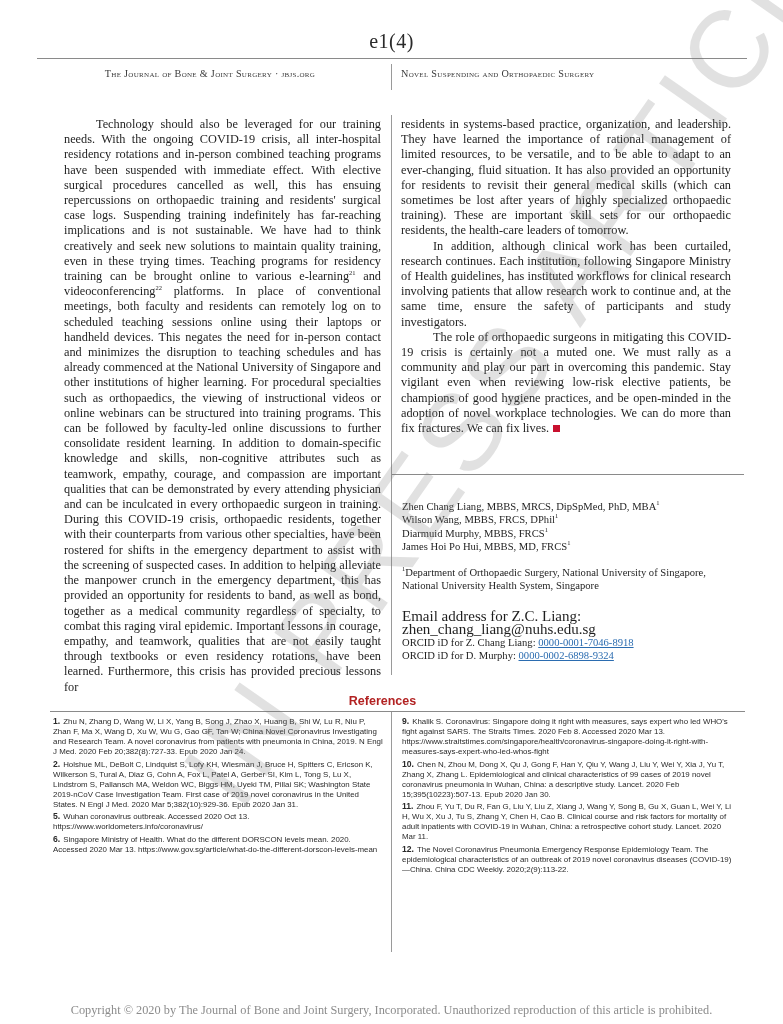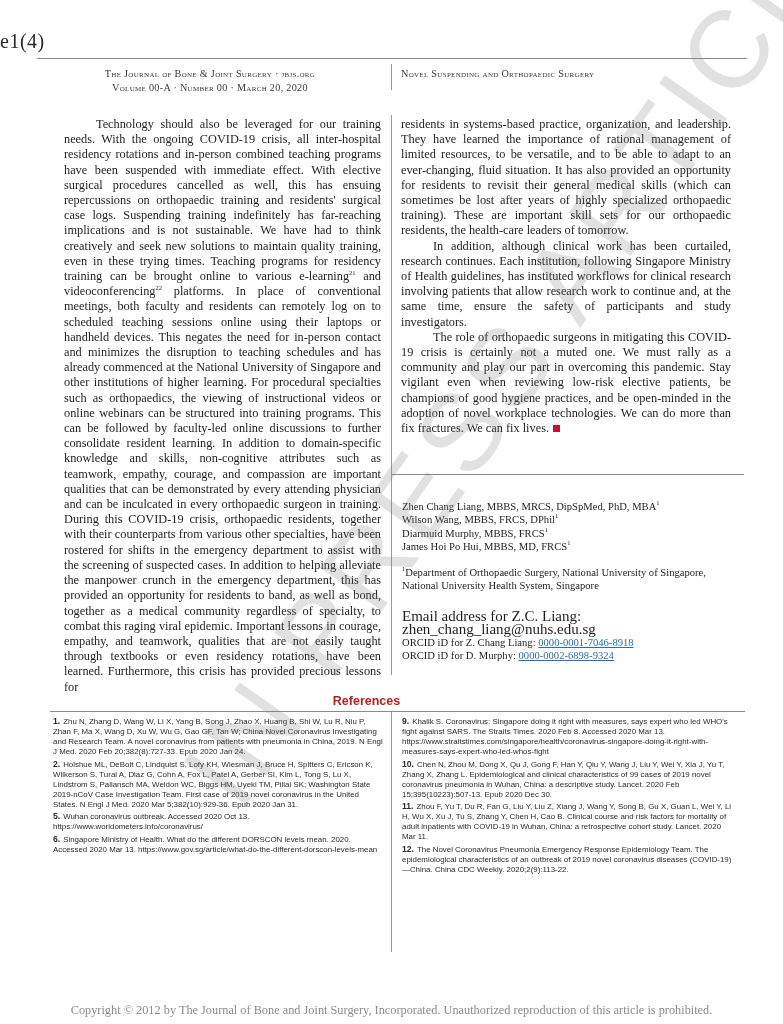--- a/index.html
+++ b/index.html
@@ -1,18 +1,18 @@
 <!DOCTYPE html>
 <html><head>
 <meta charset="utf-8">
 <style>
   html, body { margin: 0; padding: 0; background: #ffffff; }
   body { width: 783px; height: 1024px; position: relative; overflow: hidden; font-family: "Liberation Serif", serif; color: #1e1e1e; }
 
-  .page-number { position: absolute; top: 30px; left: 0; width: 783px; font-size: 20px; color: #2a2a2a; letter-spacing: 0.5px; }
+  .page-number { position: absolute; top: 30px; left: 0; width: 783px; text-align: center; font-size: 20px; color: #2a2a2a; letter-spacing: 0.5px; }
   .header-rule { position: absolute; top: 58px; left: 37px; width: 710px; height: 1px; background: #8a8a8a; }
   .running-head-left { position: absolute; top: 67px; left: 40px; width: 340px; text-align: center; font-size: 10.2px; line-height: 14px; font-variant: small-caps; color: #3a3a3a; letter-spacing: 0.3px; }
   .running-head-divider { position: absolute; top: 64px; left: 391px; width: 1px; height: 26px; background: #9a9a9a; }
   .running-head-right { position: absolute; top: 67px; left: 401px; font-size: 10.2px; line-height: 14px; font-variant: small-caps; color: #3a3a3a; letter-spacing: 0.3px; }
 
   .col { position: absolute; font-size: 12.3px; line-height: 15.2px; text-align: justify; }
   .col-left { top: 117px; left: 64px; width: 317px; }
   .col-right { top: 117px; left: 401px; width: 330px; }
   .col p { margin: 0; }
   .indent { text-indent: 32px; }
@@ -22,42 +22,41 @@
   .col-divider { position: absolute; top: 115px; left: 391px; width: 1px; height: 560px; background: #9a9a9a; }
   .right-rule { position: absolute; top: 474px; left: 392px; width: 352px; height: 1px; background: #8a8a8a; }
 
   .authors { position: absolute; top: 500px; left: 402px; width: 340px; font-size: 10.6px; line-height: 13.3px; }
   .authors div { white-space: nowrap; }
   .affil { position: absolute; top: 566px; left: 402px; width: 340px; font-size: 10.6px; line-height: 13.3px; }
   .email { position: absolute; top: 610px; left: 402px; width: 340px; font-size: 15px; line-height: 13.3px; }
   .orcid { position: absolute; top: 636px; left: 402px; width: 340px; font-size: 10.6px; line-height: 13.3px; }
   .orcid a { color: #2b6cb0; text-decoration: underline; }
 
-  .refs-title { position: absolute; top: 694px; left: 0; width: 733px; text-align: center; font-family: "Liberation Sans", sans-serif; font-weight: bold; font-size: 12.5px; color: #b22222; }
+  .refs-title { position: absolute; top: 694px; left: 16px; width: 733px; text-align: center; font-family: "Liberation Sans", sans-serif; font-weight: bold; font-size: 12.5px; color: #b22222; }
   .refs-rule { position: absolute; top: 711px; left: 50px; width: 695px; height: 1px; background: #8a8a8a; }
   .refs-divider { position: absolute; top: 712px; left: 391px; width: 1px; height: 240px; background: #9a9a9a; }
   .refs-col { position: absolute; font-family: "Liberation Sans", sans-serif; font-size: 7.9px; line-height: 10px; color: #2a2a2a; }
   .refs-left { top: 716px; left: 53px; width: 330px; }
   .refs-right { top: 716px; left: 402px; width: 330px; }
   .ref { margin: 0 0 1.5px 0; }
   .ref-num { font-weight: bold; font-size: 8.6px; margin-right: 3px; }
 
   .copyright { position: absolute; top: 1003px; left: 0; width: 783px; text-align: center; font-size: 12.3px; color: #8c8c8c; }
 
   .watermark { position: absolute; left: 60px; top: 450px; width: 700px; text-align: center; font-family: "Liberation Sans", sans-serif; font-size: 110px; font-weight: 300; letter-spacing: 6px; color: rgba(120,120,120,0.22); transform: rotate(-55deg); transform-origin: 50% 50%; white-space: nowrap; pointer-events: none; line-height: 1; }
 </style>
 </head>
 <body>
 
 <div class="page-number">e1(4)</div>
 <div class="header-rule"></div>
 
 <div class="running-head-left">
   <div>The Journal of Bone &amp; Joint Surgery · jbjs.org</div>
-  <div>Volume 00-A · Number 00 · March 20, 2020</div>
 </div>
 <div class="running-head-divider"></div>
 <div class="running-head-right">Novel Suspending and Orthopaedic Surgery</div>
 
 <div class="col col-left">
   <p class="indent"><span>Technology should also be leveraged for our training needs. With the ongoing COVID-19 crisis, all inter-hospital residency rotations and in-person combined teaching programs have been suspended with immediate effect. With elective surgical procedures cancelled as well, this has ensuing repercussions on orthopaedic training and residents' surgical case logs. Suspending training indefinitely has far-reaching implications and is not sustainable. We have had to think creatively and seek new solutions to maintain quality training, even in these trying times. Teaching programs for residency training can be brought online to various e-learning</span><sup>21</sup><span> and videoconferencing</span><sup>22</sup><span> platforms. In place of conventional meetings, both faculty and residents can remotely log on to scheduled teaching sessions online using their laptops or handheld devices. This negates the need for in-person contact and minimizes the disruption to teaching schedules and has already commenced at the National University of Singapore and other institutions of higher learning. For procedural specialties such as orthopaedics, the viewing of instructional videos or online webinars can be structured into training programs. This can be followed by faculty-led online discussions to further consolidate resident learning. In addition to domain-specific knowledge and skills, non-cognitive attributes such as teamwork, empathy, courage, and compassion are important qualities that can be demonstrated by every attending physician and can be inculcated in every orthopaedic surgeon in training. During this COVID-19 crisis, orthopaedic residents, together with their counterparts from various other specialties, have been rostered for shifts in the emergency department to assist with the screening of suspected cases. In addition to helping alleviate the manpower crunch in the emergency department, this has provided an opportunity for residents to band, as well as bond, together as a medical community regardless of specialty, to combat this raging viral epidemic. Important lessons in courage, empathy, and teamwork, qualities that are not easily taught through textbooks or even residency rotations, have been learned. Furthermore, this crisis has provided precious lessons for</span></p>
 </div>
 
 <div class="col-divider"></div>
 
@@ -91,20 +90,20 @@
 
 <div class="refs-col refs-left">
   <p class="ref"><span class="ref-num">1.</span><span>Zhu N, Zhang D, Wang W, Li X, Yang B, Song J, Zhao X, Huang B, Shi W, Lu R, Niu P, Zhan F, Ma X, Wang D, Xu W, Wu G, Gao GF, Tan W; China Novel Coronavirus Investigating and Research Team. A novel coronavirus from patients with pneumonia in China, 2019. N Engl J Med. 2020 Feb 20;382(8):727-33. Epub 2020 Jan 24.</span></p>
   <p class="ref"><span class="ref-num">2.</span><span>Holshue ML, DeBolt C, Lindquist S, Lofy KH, Wiesman J, Bruce H, Spitters C, Ericson K, Wilkerson S, Tural A, Diaz G, Cohn A, Fox L, Patel A, Gerber SI, Kim L, Tong S, Lu X, Lindstrom S, Pallansch MA, Weldon WC, Biggs HM, Uyeki TM, Pillai SK; Washington State 2019-nCoV Case Investigation Team. First case of 2019 novel coronavirus in the United States. N Engl J Med. 2020 Mar 5;382(10):929-36. Epub 2020 Jan 31.</span></p>
   <p class="ref"><span class="ref-num">5.</span><span>Wuhan coronavirus outbreak. Accessed 2020 Oct 13. https://www.worldometers.info/coronavirus/</span></p>
   <p class="ref"><span class="ref-num">6.</span><span>Singapore Ministry of Health. What do the different DORSCON levels mean. 2020. Accessed 2020 Mar 13. https://www.gov.sg/article/what-do-the-different-dorscon-levels-mean</span></p>
 </div>
 
 <div class="refs-col refs-right">
   <p class="ref"><span class="ref-num">9.</span><span>Khalik S. Coronavirus: Singapore doing it right with measures, says expert who led WHO's fight against SARS. The Straits Times. 2020 Feb 8. Accessed 2020 Mar 13. https://www.straitstimes.com/singapore/health/coronavirus-singapore-doing-it-right-with-measures-says-expert-who-led-whos-fight</span></p>
-  <p class="ref"><span class="ref-num">10.</span><span>Chen N, Zhou M, Dong X, Qu J, Gong F, Han Y, Qiu Y, Wang J, Liu Y, Wei Y, Xia J, Yu T, Zhang X, Zhang L. Epidemiological and clinical characteristics of 99 cases of 2019 novel coronavirus pneumonia in Wuhan, China: a descriptive study. Lancet. 2020 Feb 15;395(10223):507-13. Epub 2020 Dec 30.</span></p>
+  <p class="ref"><span class="ref-num">10.</span><span>Chen N, Zhou M, Dong X, Qu J, Gong F, Han Y, Qiu Y, Wang J, Liu Y, Wei Y, Xia J, Yu T, Zhang X, Zhang L. Epidemiological and clinical characteristics of 99 cases of 2019 novel coronavirus pneumonia in Wuhan, China: a descriptive study. Lancet. 2020 Feb 15;395(10223):507-13. Epub 2020 Jan 30.</span></p>
   <p class="ref"><span class="ref-num">11.</span><span>Zhou F, Yu T, Du R, Fan G, Liu Y, Liu Z, Xiang J, Wang Y, Song B, Gu X, Guan L, Wei Y, Li H, Wu X, Xu J, Tu S, Zhang Y, Chen H, Cao B. Clinical course and risk factors for mortality of adult inpatients with COVID-19 in Wuhan, China: a retrospective cohort study. Lancet. 2020 Mar 11.</span></p>
   <p class="ref"><span class="ref-num">12.</span><span>The Novel Coronavirus Pneumonia Emergency Response Epidemiology Team. The epidemiological characteristics of an outbreak of 2019 novel coronavirus diseases (COVID-19)—China. China CDC Weekly. 2020;2(9):113-22.</span></p>
 </div>
 
 <div class="watermark">IN PRESS ARTICLE</div>
 
-<div class="copyright">Copyright © 2012 by The Journal of Bone and Joint Surgery, Incorporated. Unauthorized reproduction of this article is prohibited.</div>
+<div class="copyright">Copyright © 2020 by The Journal of Bone and Joint Surgery, Incorporated. Unauthorized reproduction of this article is prohibited.</div>
 
 </body></html>

